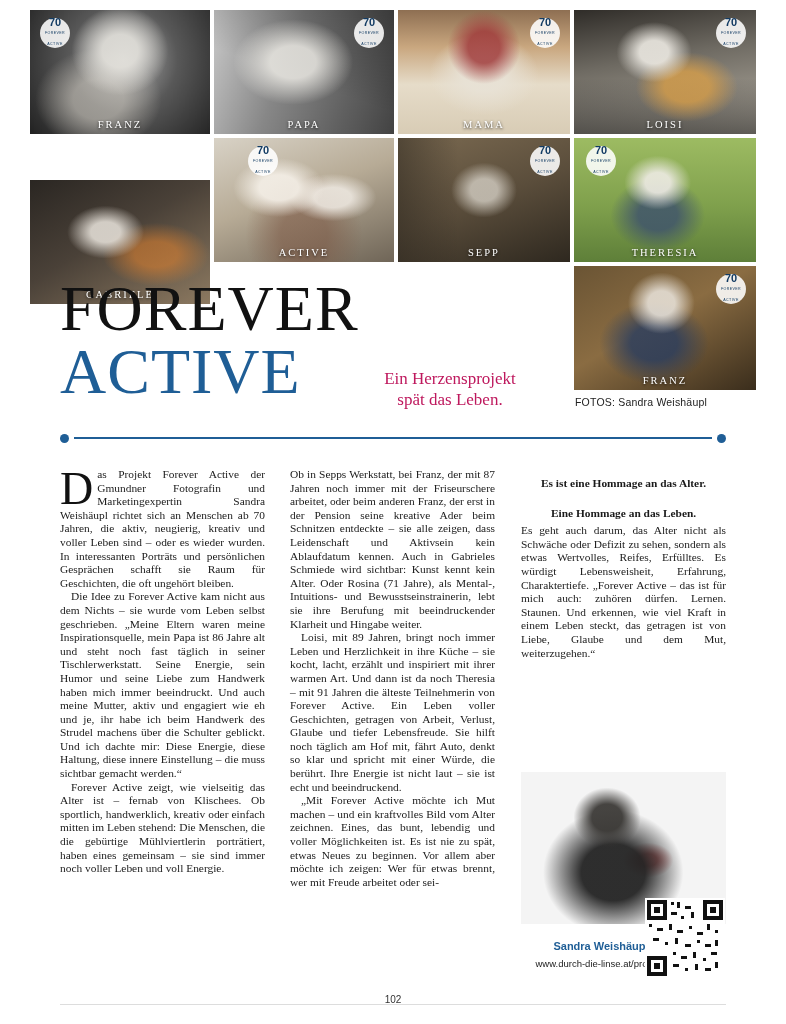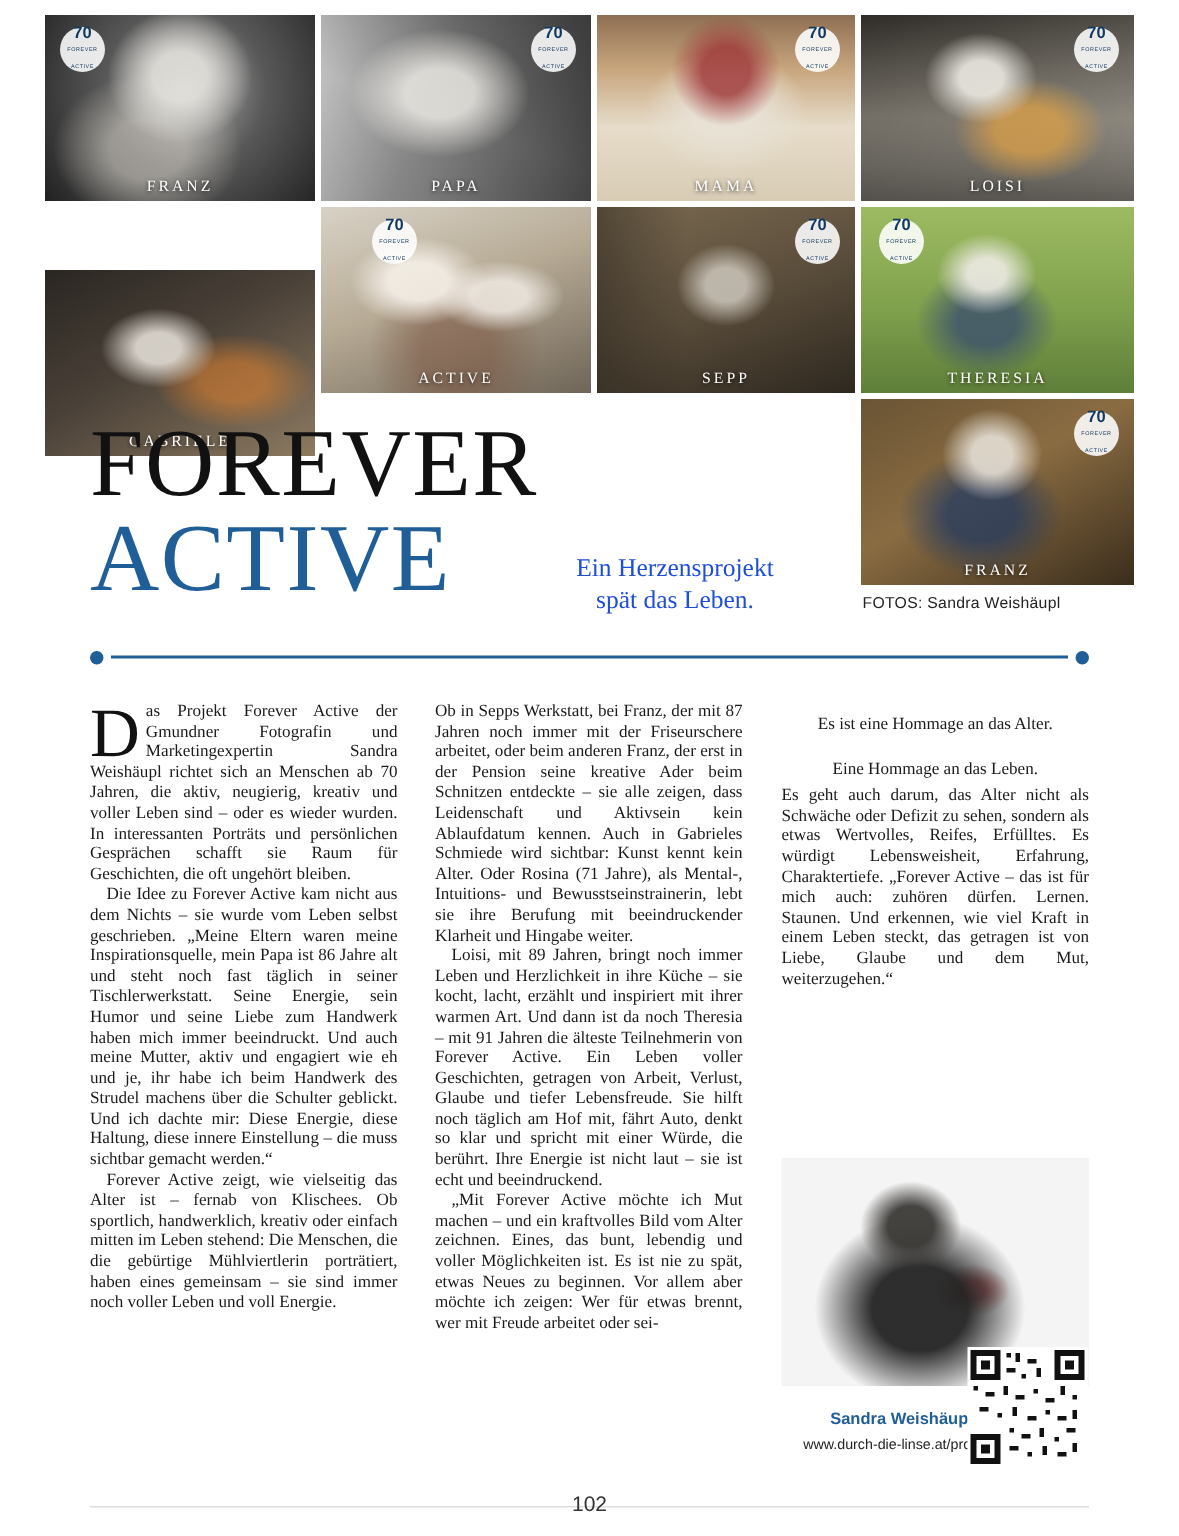--- a/index.html
+++ b/index.html
@@ -44,21 +44,21 @@
     font-size:64px;line-height:62px;letter-spacing:1px;
     color:#111111;font-weight:normal;
   }
   .t2{
     font-family:"Liberation Serif", serif;
     font-size:64px;line-height:64px;letter-spacing:1px;
     color:#1f5e96;font-weight:normal;
   }
   .subtitle{
     position:absolute;left:345px;top:368px;width:210px;
-    text-align:center;font-size:17px;line-height:21px;color:#1d4ed8;
+    text-align:center;font-size:17px;line-height:21px;color:#be185d;
   }
   .fotos{
     position:absolute;left:575px;top:396px;
     font-family:"Liberation Sans",sans-serif;
     font-size:10.5px;color:#222;letter-spacing:.2px;
   }
 
   
   .divider{
     position:absolute;left:60px;top:434px;width:666px;height:8px;
@@ -83,21 +83,21 @@
   .col p{margin:0;text-indent:11px;}
   .col p.first{text-indent:0;}
   .col p.lead{text-indent:0;}
   .col1{left:0;}
   .col2{left:230px;}
   .col3{left:461px;}
   .dropcap{
     float:left;font-size:46px;line-height:36px;
     padding:3px 4px 0 0;font-family:"Liberation Serif",serif;color:#111;
   }
-  .bold-lead{font-weight:normal;text-align:center;display:block;margin:9px 0 4px;}
+  .bold-lead{font-weight:bold;text-align:center;display:block;margin:9px 0 4px;}
 
   
   .author-photo{
     position:absolute;left:521px;top:772px;width:205px;height:152px;
     background:#f2f2f2;overflow:hidden;
   }
   .author-name{
     position:absolute;left:521px;top:940px;width:160px;text-align:center;
     color:#1f5e96;font-family:"Liberation Sans",sans-serif;
     font-size:11px;font-weight:bold;
@@ -106,21 +106,21 @@
     position:absolute;left:509px;top:958px;width:185px;text-align:center;
     font-family:"Liberation Sans",sans-serif;font-size:9.5px;color:#222;
   }
   .qr{
     position:absolute;left:645px;top:898px;width:80px;height:80px;background:#fff;
   }
   .qr .cell{position:absolute;background:#111;}
 
   .folio{
     position:absolute;left:0;right:0;top:992px;text-align:center;
-    font-family:"Liberation Sans",sans-serif;font-size:14px;color:#333;
+    font-family:"Liberation Sans",sans-serif;font-size:10px;color:#333;
   }
   .folio span{
     display:inline-block;padding:2px 7px;border:0;
   }
   .footline{
     position:absolute;left:60px;right:60px;top:1004px;height:1px;background:#ddd;
   }
 </style>
 </head>
 <body>

